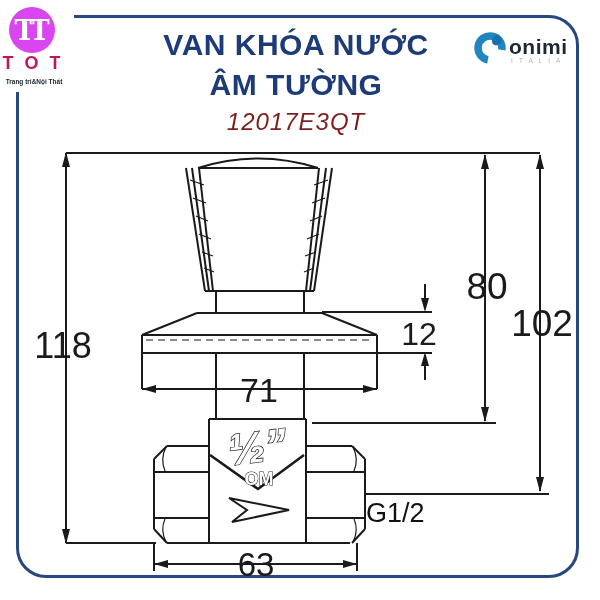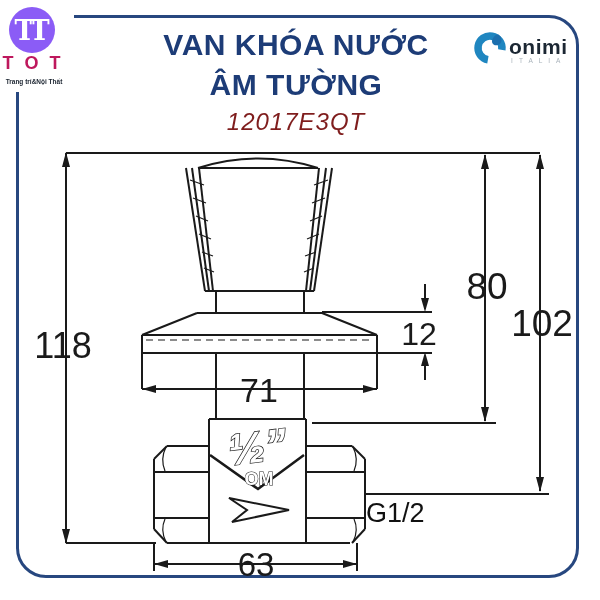--- a/index.html
+++ b/index.html
@@ -4,21 +4,21 @@
 <style>
   html,body{margin:0;padding:0;background:#fff;}
   #page{position:relative;width:600px;height:600px;background:#ffffff;overflow:hidden;
         font-family:"Liberation Sans", sans-serif;}
   
   #frame{position:absolute;left:16px;top:15px;width:563px;height:563px;
          border:3px solid #27477f;border-radius:30px;box-sizing:border-box;}
   #corner-patch{position:absolute;left:0;top:0;width:74px;height:92px;background:#fff;}
   
   #logo-circle{position:absolute;left:9px;top:7px;width:46px;height:46px;border-radius:50%;
-         background:#8b5cf6;display:flex;align-items:center;justify-content:center;}
+         background:#d946ef;display:flex;align-items:center;justify-content:center;}
   #logo-circle span{color:#fff;font-family:"DejaVu Serif", serif;font-weight:700;
          font-size:27px;letter-spacing:-4px;transform:translateX(-2px);}
   #brand-name{position:absolute;left:2px;top:53px;width:62px;text-align:center;color:#be185d;
          font-weight:800;font-size:18px;letter-spacing:3px;}
   #brand-tagline{position:absolute;left:2px;top:78px;width:64px;text-align:center;color:#1b2430;
          font-weight:700;font-size:6.5px;white-space:nowrap;}
   
   .title-line{position:absolute;left:105px;width:382px;text-align:center;color:#1d3c77;
          font-weight:800;font-size:30px;letter-spacing:0.5px;}
   #title1{top:28px;}

